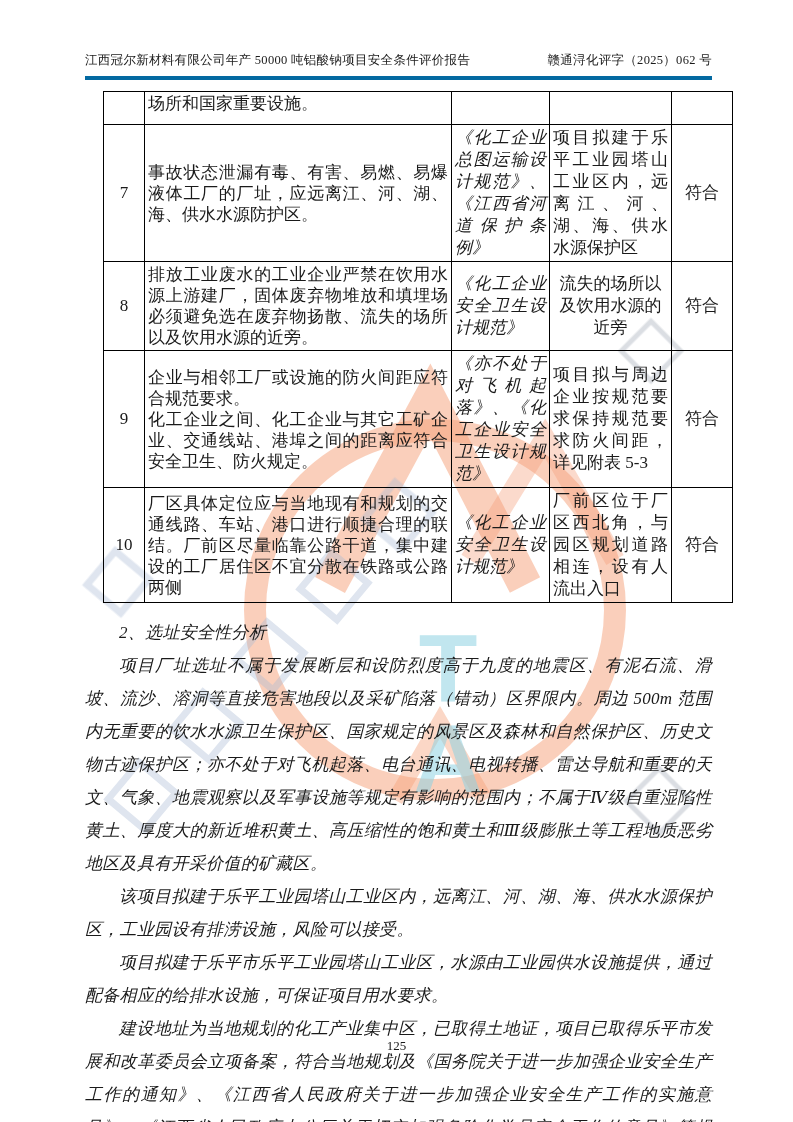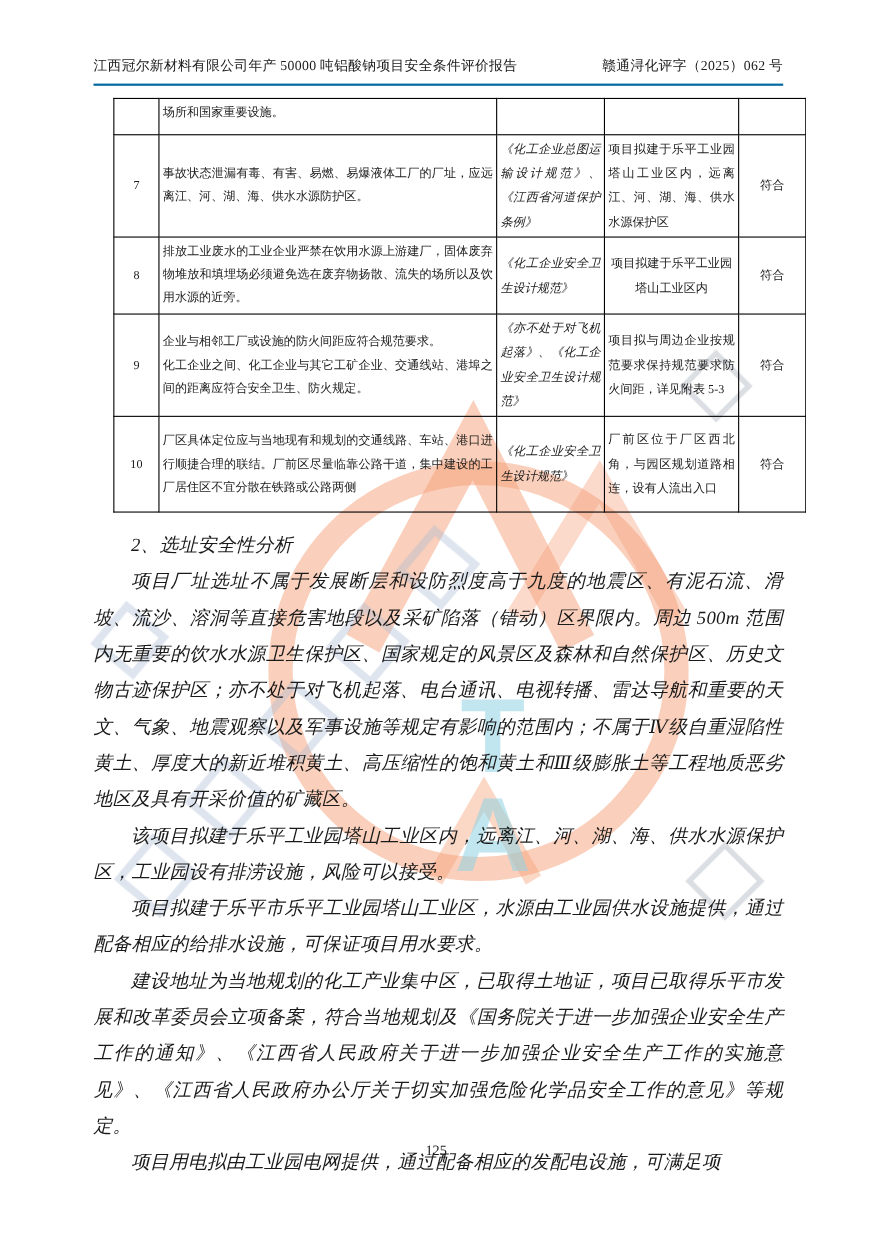--- a/index.html
+++ b/index.html
@@ -10,29 +10,29 @@
     background:#ffffff;
     overflow:hidden;
     font-family:"Liberation Serif","DejaVu Serif",serif;
     color:#1a1a1a;
   }
   .content{position:absolute;left:85px;top:52px;width:627px;}
   
   .doc-header{
     display:flex;justify-content:space-between;align-items:flex-end;
     font-size:12.5px;letter-spacing:0.3px;
-    padding-bottom:7px;border-bottom:2px solid #0369a1;
+    padding-bottom:7px;border-bottom:4px solid #0369a1;
   }
   .doc-header .h-left{max-width:440px;}
   .doc-header .h-right{white-space:nowrap;}
   
   table.compliance{
     border-collapse:collapse;table-layout:fixed;
     width:609px;margin:11px 0 0 18px;
-    font-size:11px;line-height:20px;
+    font-size:17px;line-height:20px;
   }
   table.compliance td{
     border:1.5px solid #000;
     padding:2px 3px;
     vertical-align:middle;
     overflow:hidden;
   }
   td.c-no{width:34px;text-align:center;}
   td.c-req{width:300px;text-align:justify;white-space:pre-line;line-height:21px;}
   td.c-std{width:91px;text-align:justify;line-height:22px;font-style:italic;}
@@ -106,21 +106,21 @@
           <td class="c-no">7</td>
           <td class="c-req">事故状态泄漏有毒、有害、易燃、易爆液体工厂的厂址，应远离江、河、湖、海、供水水源防护区。</td>
           <td class="c-std">《化工企业总图运输设计规范》、《江西省河道保护条例》</td>
           <td class="c-meas">项目拟建于乐平工业园塔山工业区内，远离江、河、湖、海、供水水源保护区</td>
           <td class="c-res">符合</td>
         </tr>
         <tr style="height:70px;">
           <td class="c-no">8</td>
           <td class="c-req">排放工业废水的工业企业严禁在饮用水源上游建厂，固体废弃物堆放和填埋场必须避免选在废弃物扬散、流失的场所以及饮用水源的近旁。</td>
           <td class="c-std">《化工企业安全卫生设计规范》</td>
-          <td class="c-meas center">项目拟建于乐平工业园塔山工业区内</td>
+          <td class="c-meas center">流失的场所以及饮用水源的近旁</td>
           <td class="c-res">符合</td>
         </tr>
         <tr style="height:93px;">
           <td class="c-no">9</td>
           <td class="c-req">企业与相邻工厂或设施的防火间距应符合规范要求。
 化工企业之间、化工企业与其它工矿企业、交通线站、港埠之间的距离应符合安全卫生、防火规定。</td>
           <td class="c-std">《亦不处于对飞机起落》、《化工企业安全卫生设计规范》</td>
           <td class="c-meas">项目拟与周边企业按规范要求保持规范要求防火间距，详见附表 5-3</td>
           <td class="c-res">符合</td>
         </tr>

